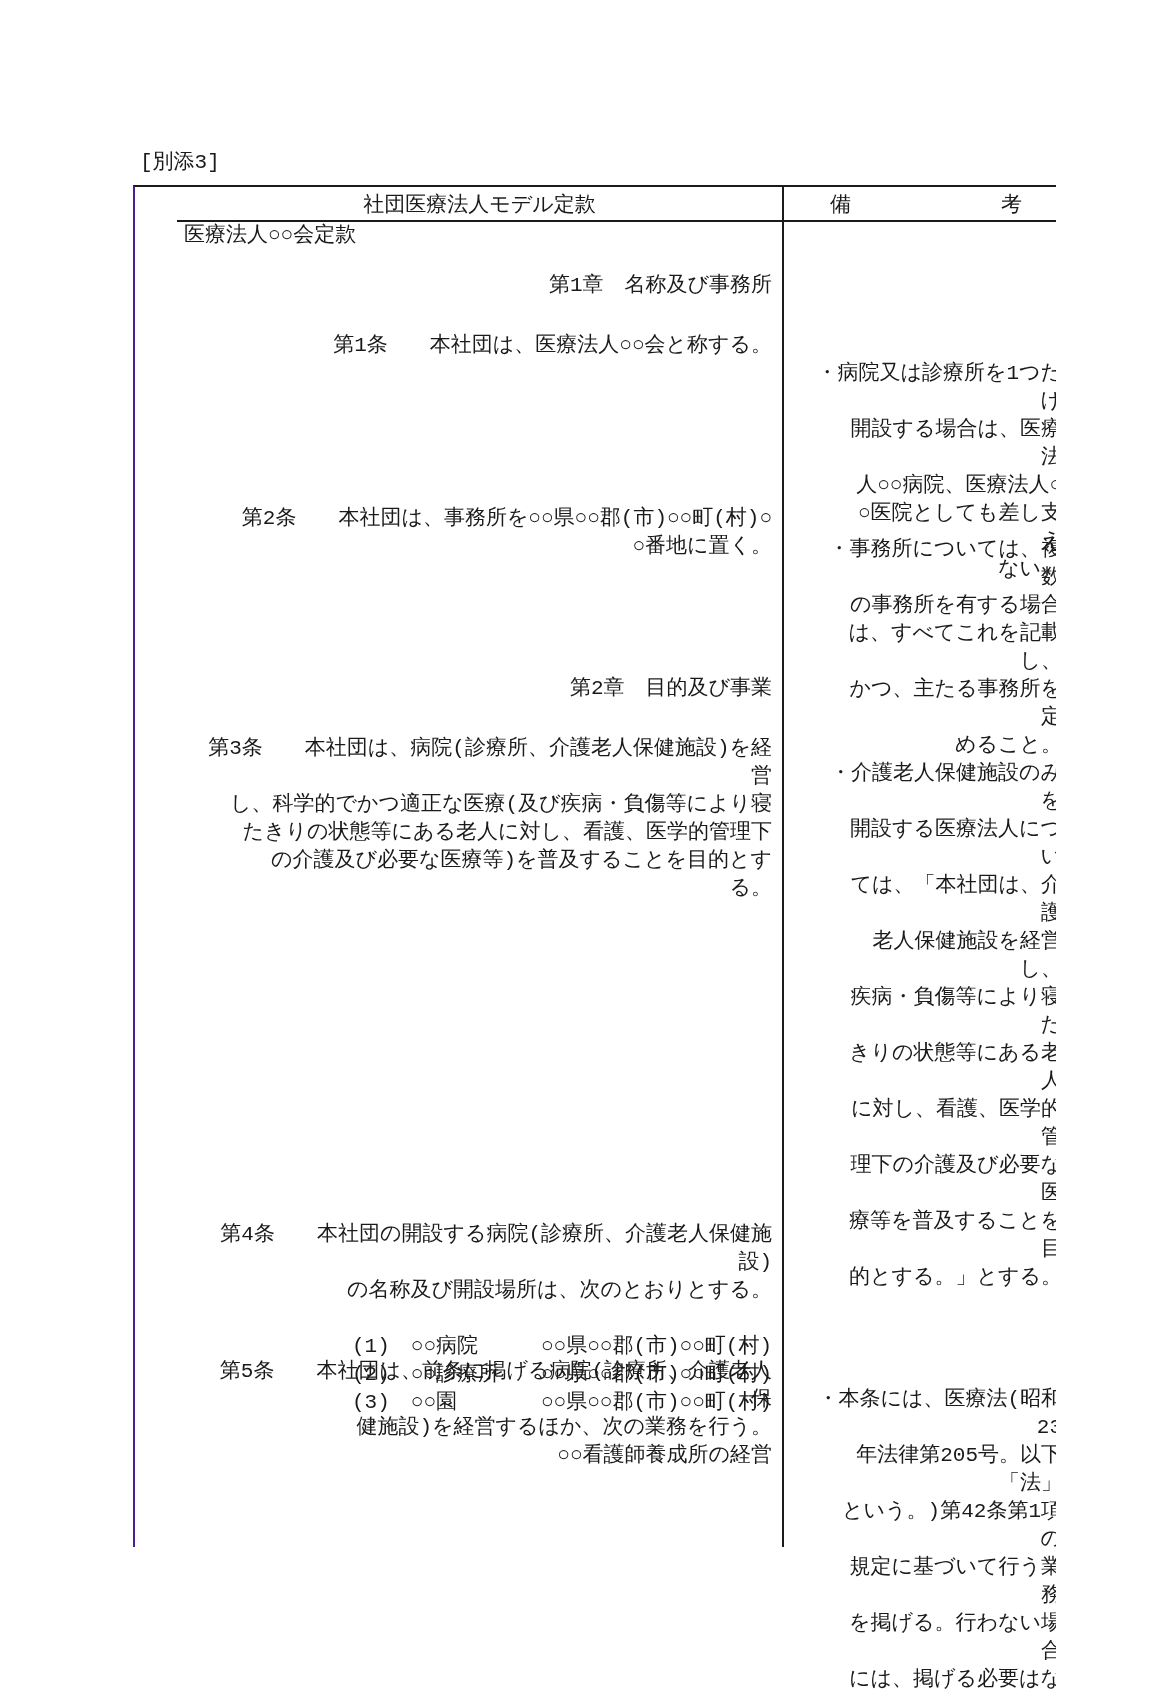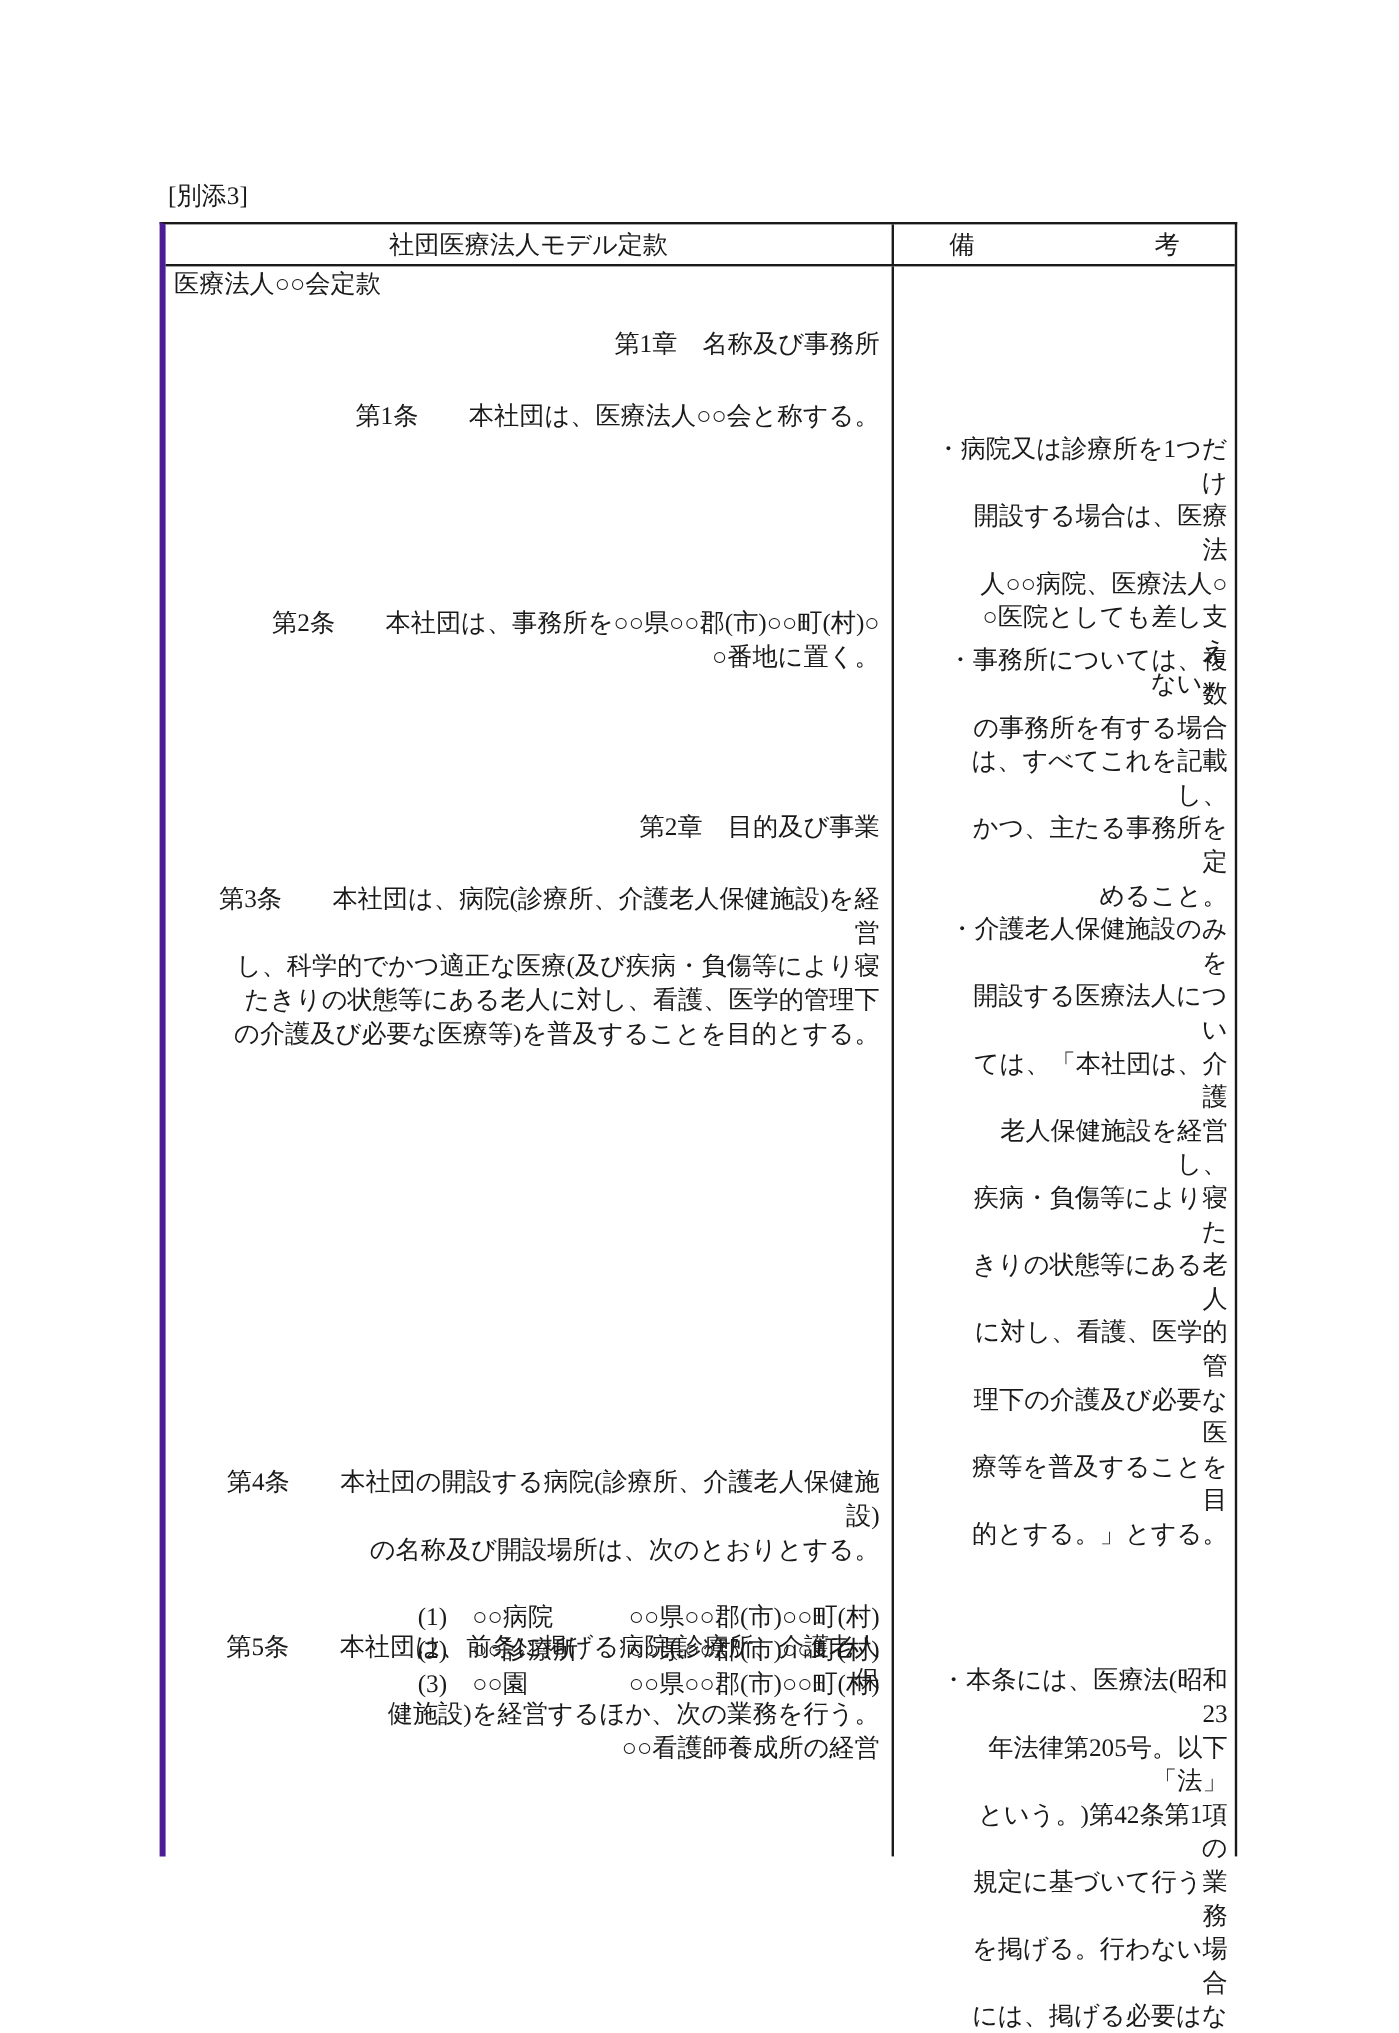--- a/index.html
+++ b/index.html
@@ -1,34 +1,35 @@
 <!DOCTYPE html>
 <html><head>
 <meta charset="utf-8">
 <style>
   html,body { margin:0; padding:0; background:#ffffff; }
   .page {
     position:relative;
     width:1056px; height:1694px;
     background:#ffffff;
     color:#1a1a1a;
-    font-family:Liberation Serif, serif;
+    font-family:Liberation Mono, monospace;
     font-size:21px;
     overflow:hidden;
   }
   .attach {
     position:absolute; left:140px; top:150px;
     line-height:26px; white-space:pre-line;
   }
   .table {
     position:absolute; left:133px; top:185px;
     width:891px; height:1360px;
     border-top:2px solid #1a1a1a;
-    border-left:5px solid #4c1d95;
+    border-left:2px solid #4c1d95;
     border-right:2px solid #1a1a1a;
+    padding-left:42px;
   }
   .thead {
     display:flex; height:33px;
     border-bottom:2px solid #1a1a1a;
   }
   .th-left {
     width:605px; height:100%;
     border-right:2px solid #1a1a1a;
     display:flex; align-items:center; justify-content:center;
   }

